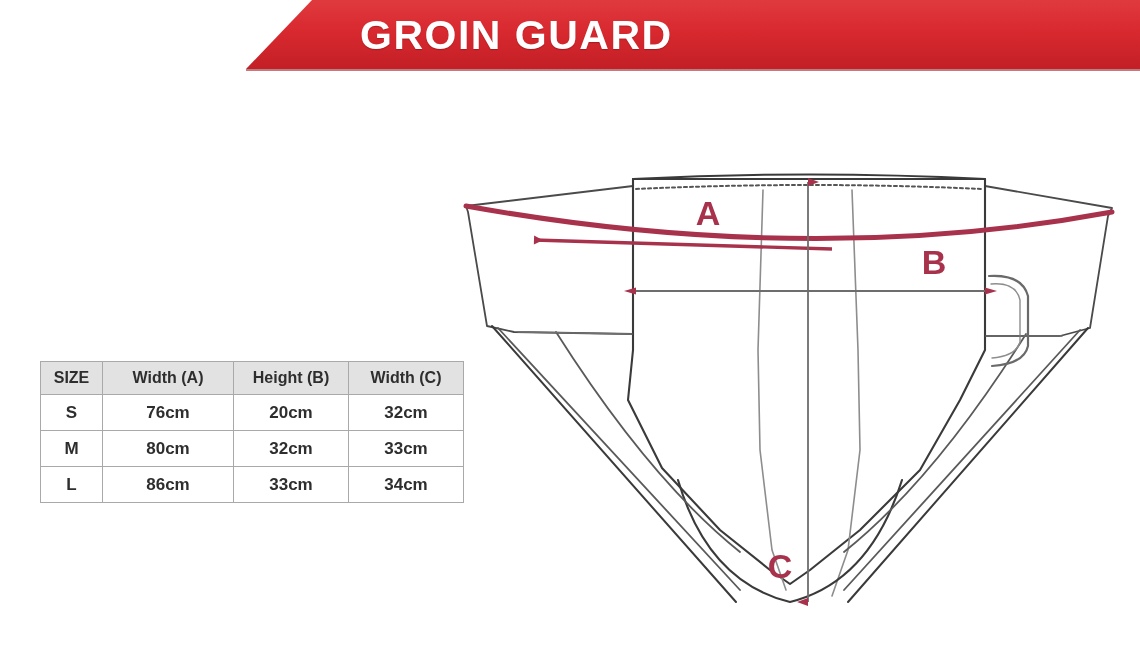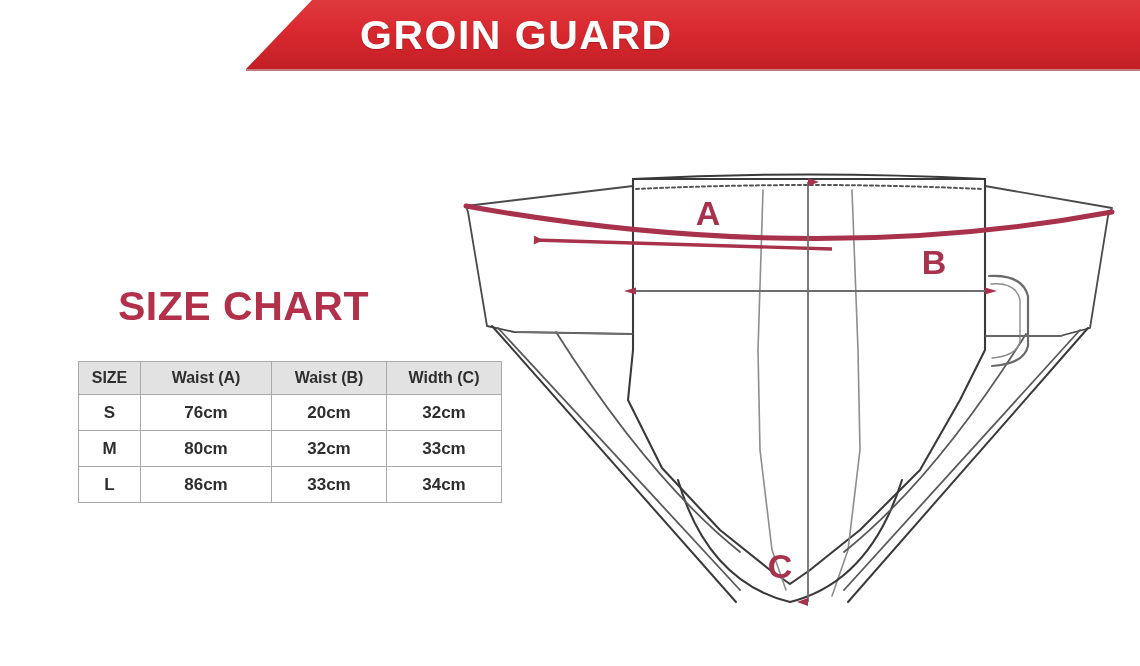--- a/index.html
+++ b/index.html
@@ -66,21 +66,20 @@
     position: absolute;
     left: 40px;
     top: 361px;
     width: 423px;
   }
   table.size-table {
     border-collapse: collapse;
     width: 423px;
     table-layout: fixed;
     font-family: "Liberation Sans", sans-serif;
-    margin-left: 38px;
   }
   table.size-table th,
   table.size-table td {
     border: 1px solid #a9a9a9;
     text-align: center;
     font-weight: bold;
     color: #2e2e2e;
     height: 35px;
     padding: 0;
     font-size: 17px;
@@ -139,35 +138,34 @@
           <stop offset="45%" stop-color="#d8292f"></stop>
           <stop offset="100%" stop-color="#c31f26"></stop>
         </linearGradient>
       </defs>
       <polygon points="312,0 1140,0 1140,69 246,69" fill="url(#bannerGrad)"></polygon>
       <polygon points="246,69 1140,69 1140,71 246,71" fill="#8d1217" opacity="0.55"></polygon>
     </svg>
     <div id="banner-title">GROIN GUARD</div>
   </div>
 
-  <div id="size-chart-heading">SIZE CHART</div>
 
   <div id="size-table-wrap">
     <table class="size-table">
       <colgroup>
         <col class="c-size">
           <col class="c-waist">
           <col class="c-width">
           <col class="c-height">
       </colgroup>
       <thead>
         <tr>
           <th>SIZE</th>
-          <th>Waist (A)</th>
-          <th>Waist (B)</th>
+          <th>Width (A)</th>
+          <th>Height (B)</th>
           <th>Width (C)</th>
         </tr>
       </thead>
       <tbody>
         <tr>
           <td>S</td>
           <td>76cm</td>
           <td>20cm</td>
           <td>32cm</td>
         </tr>

